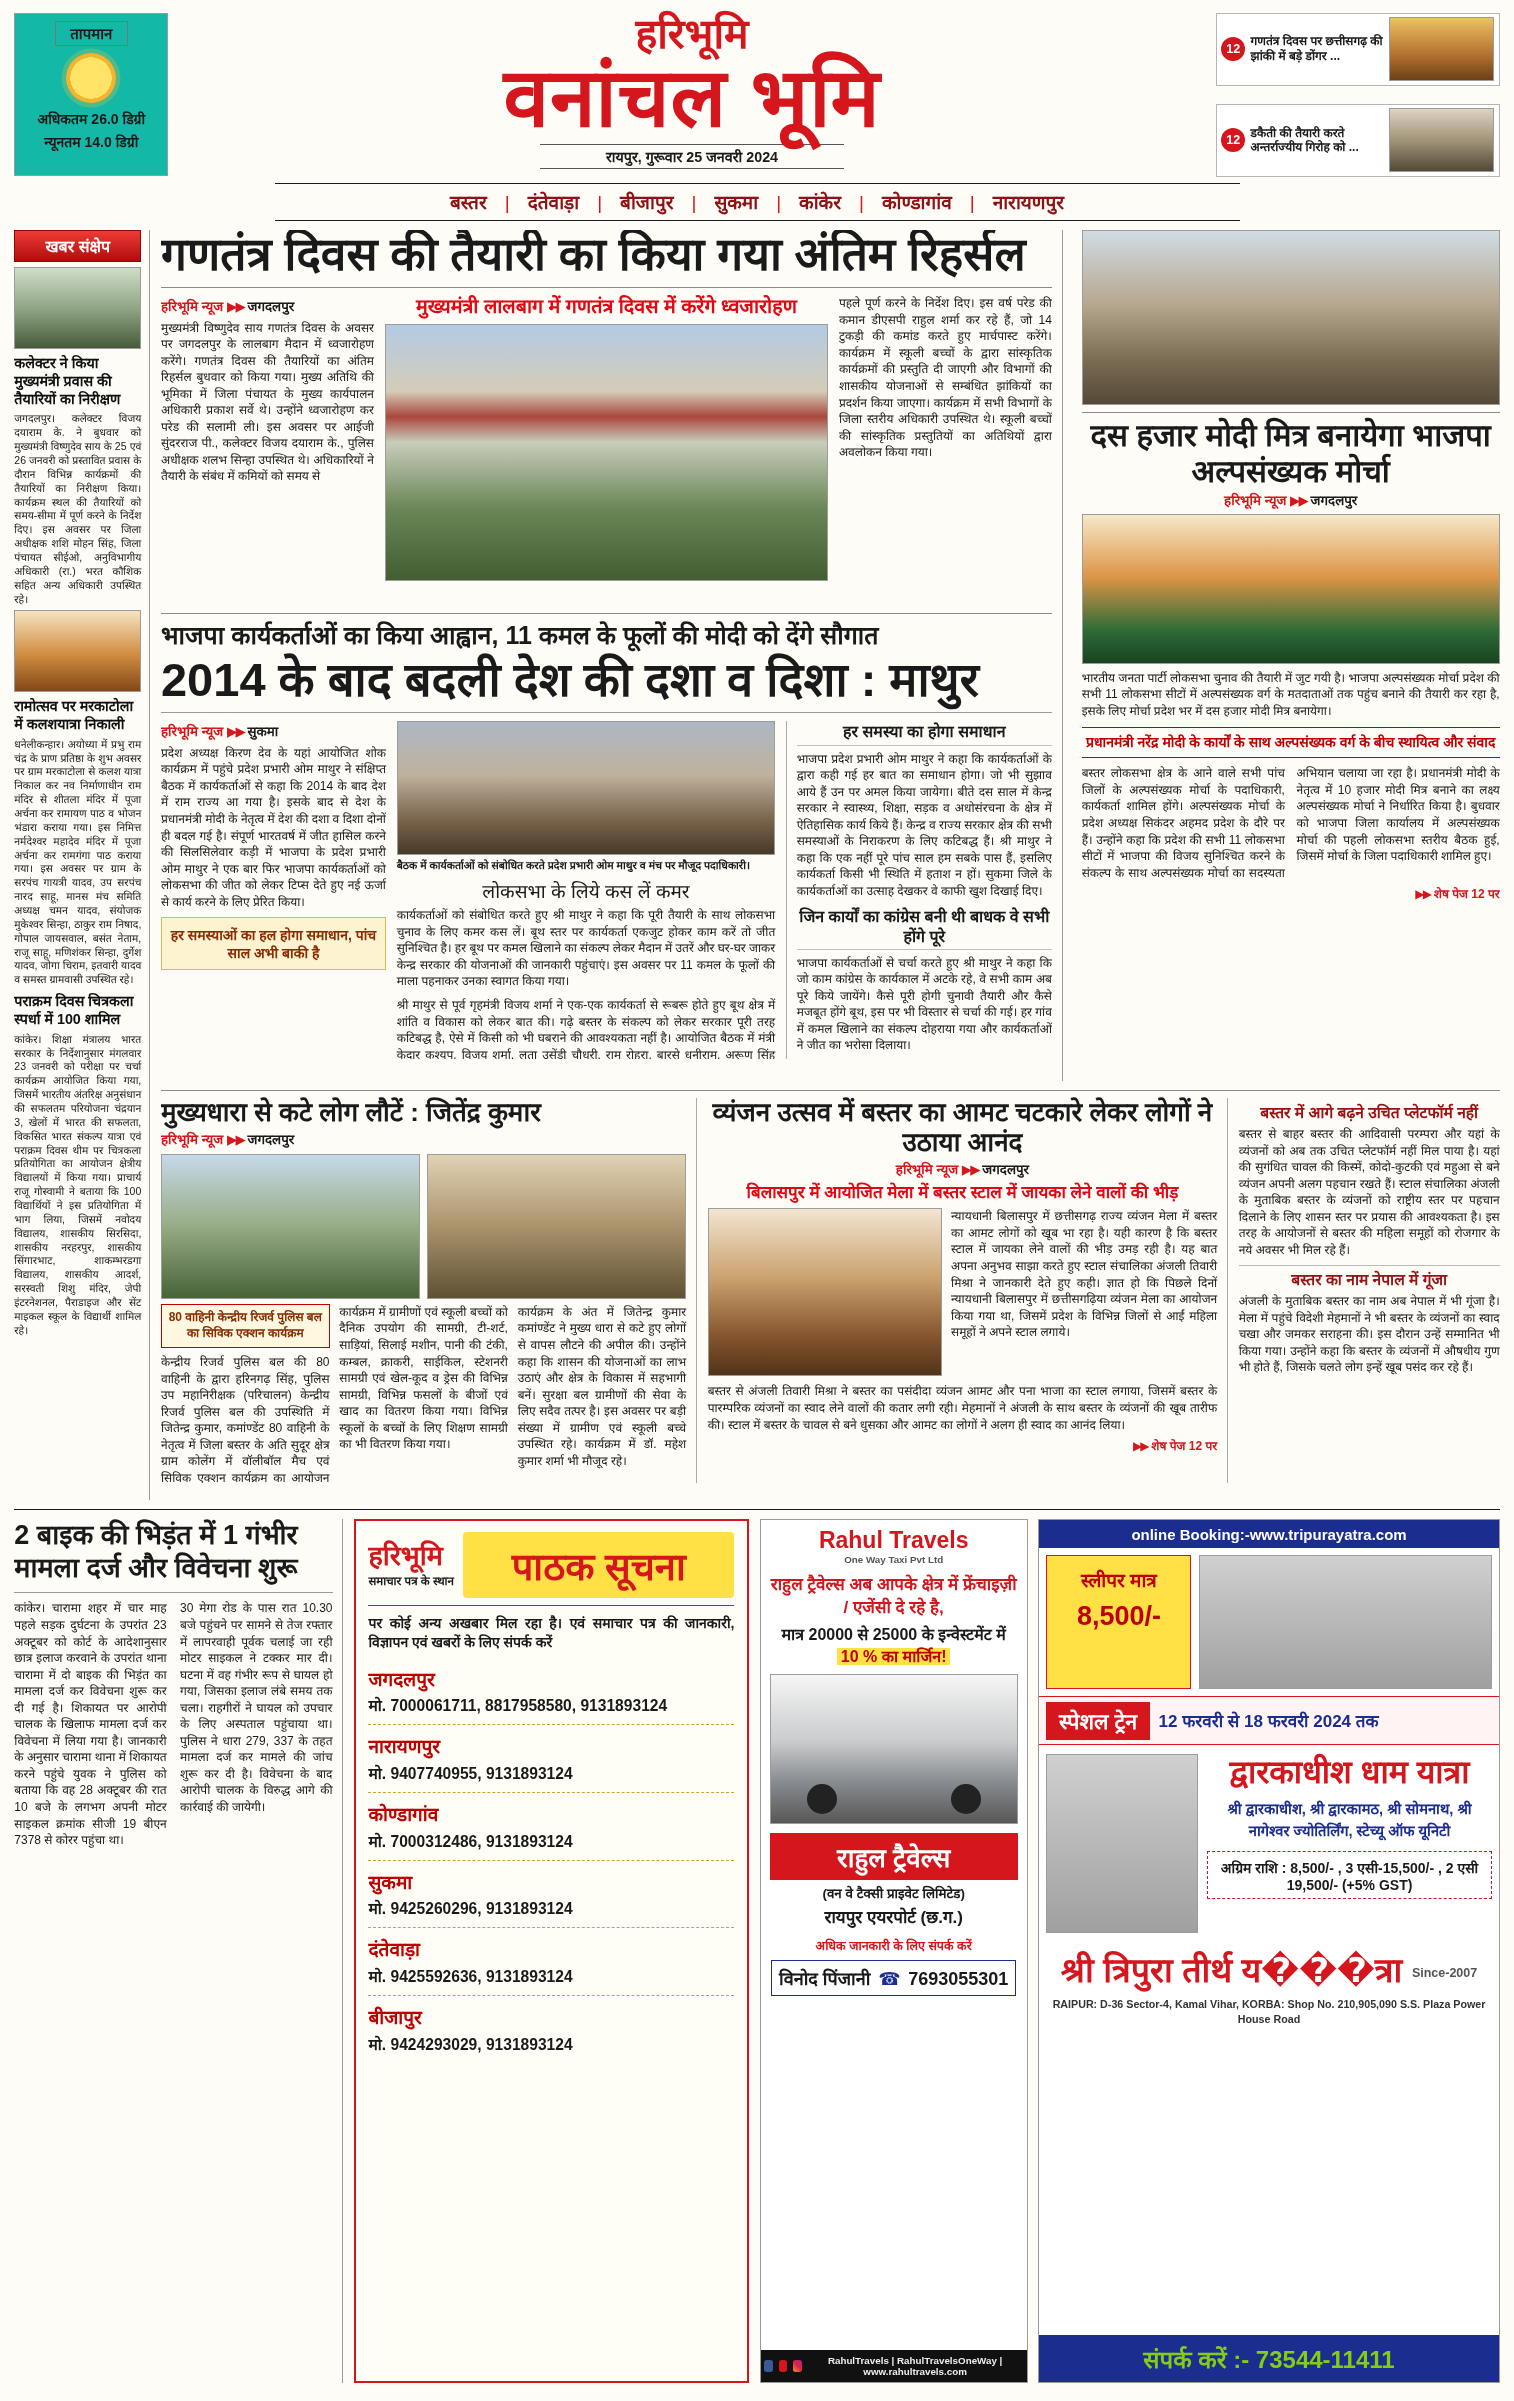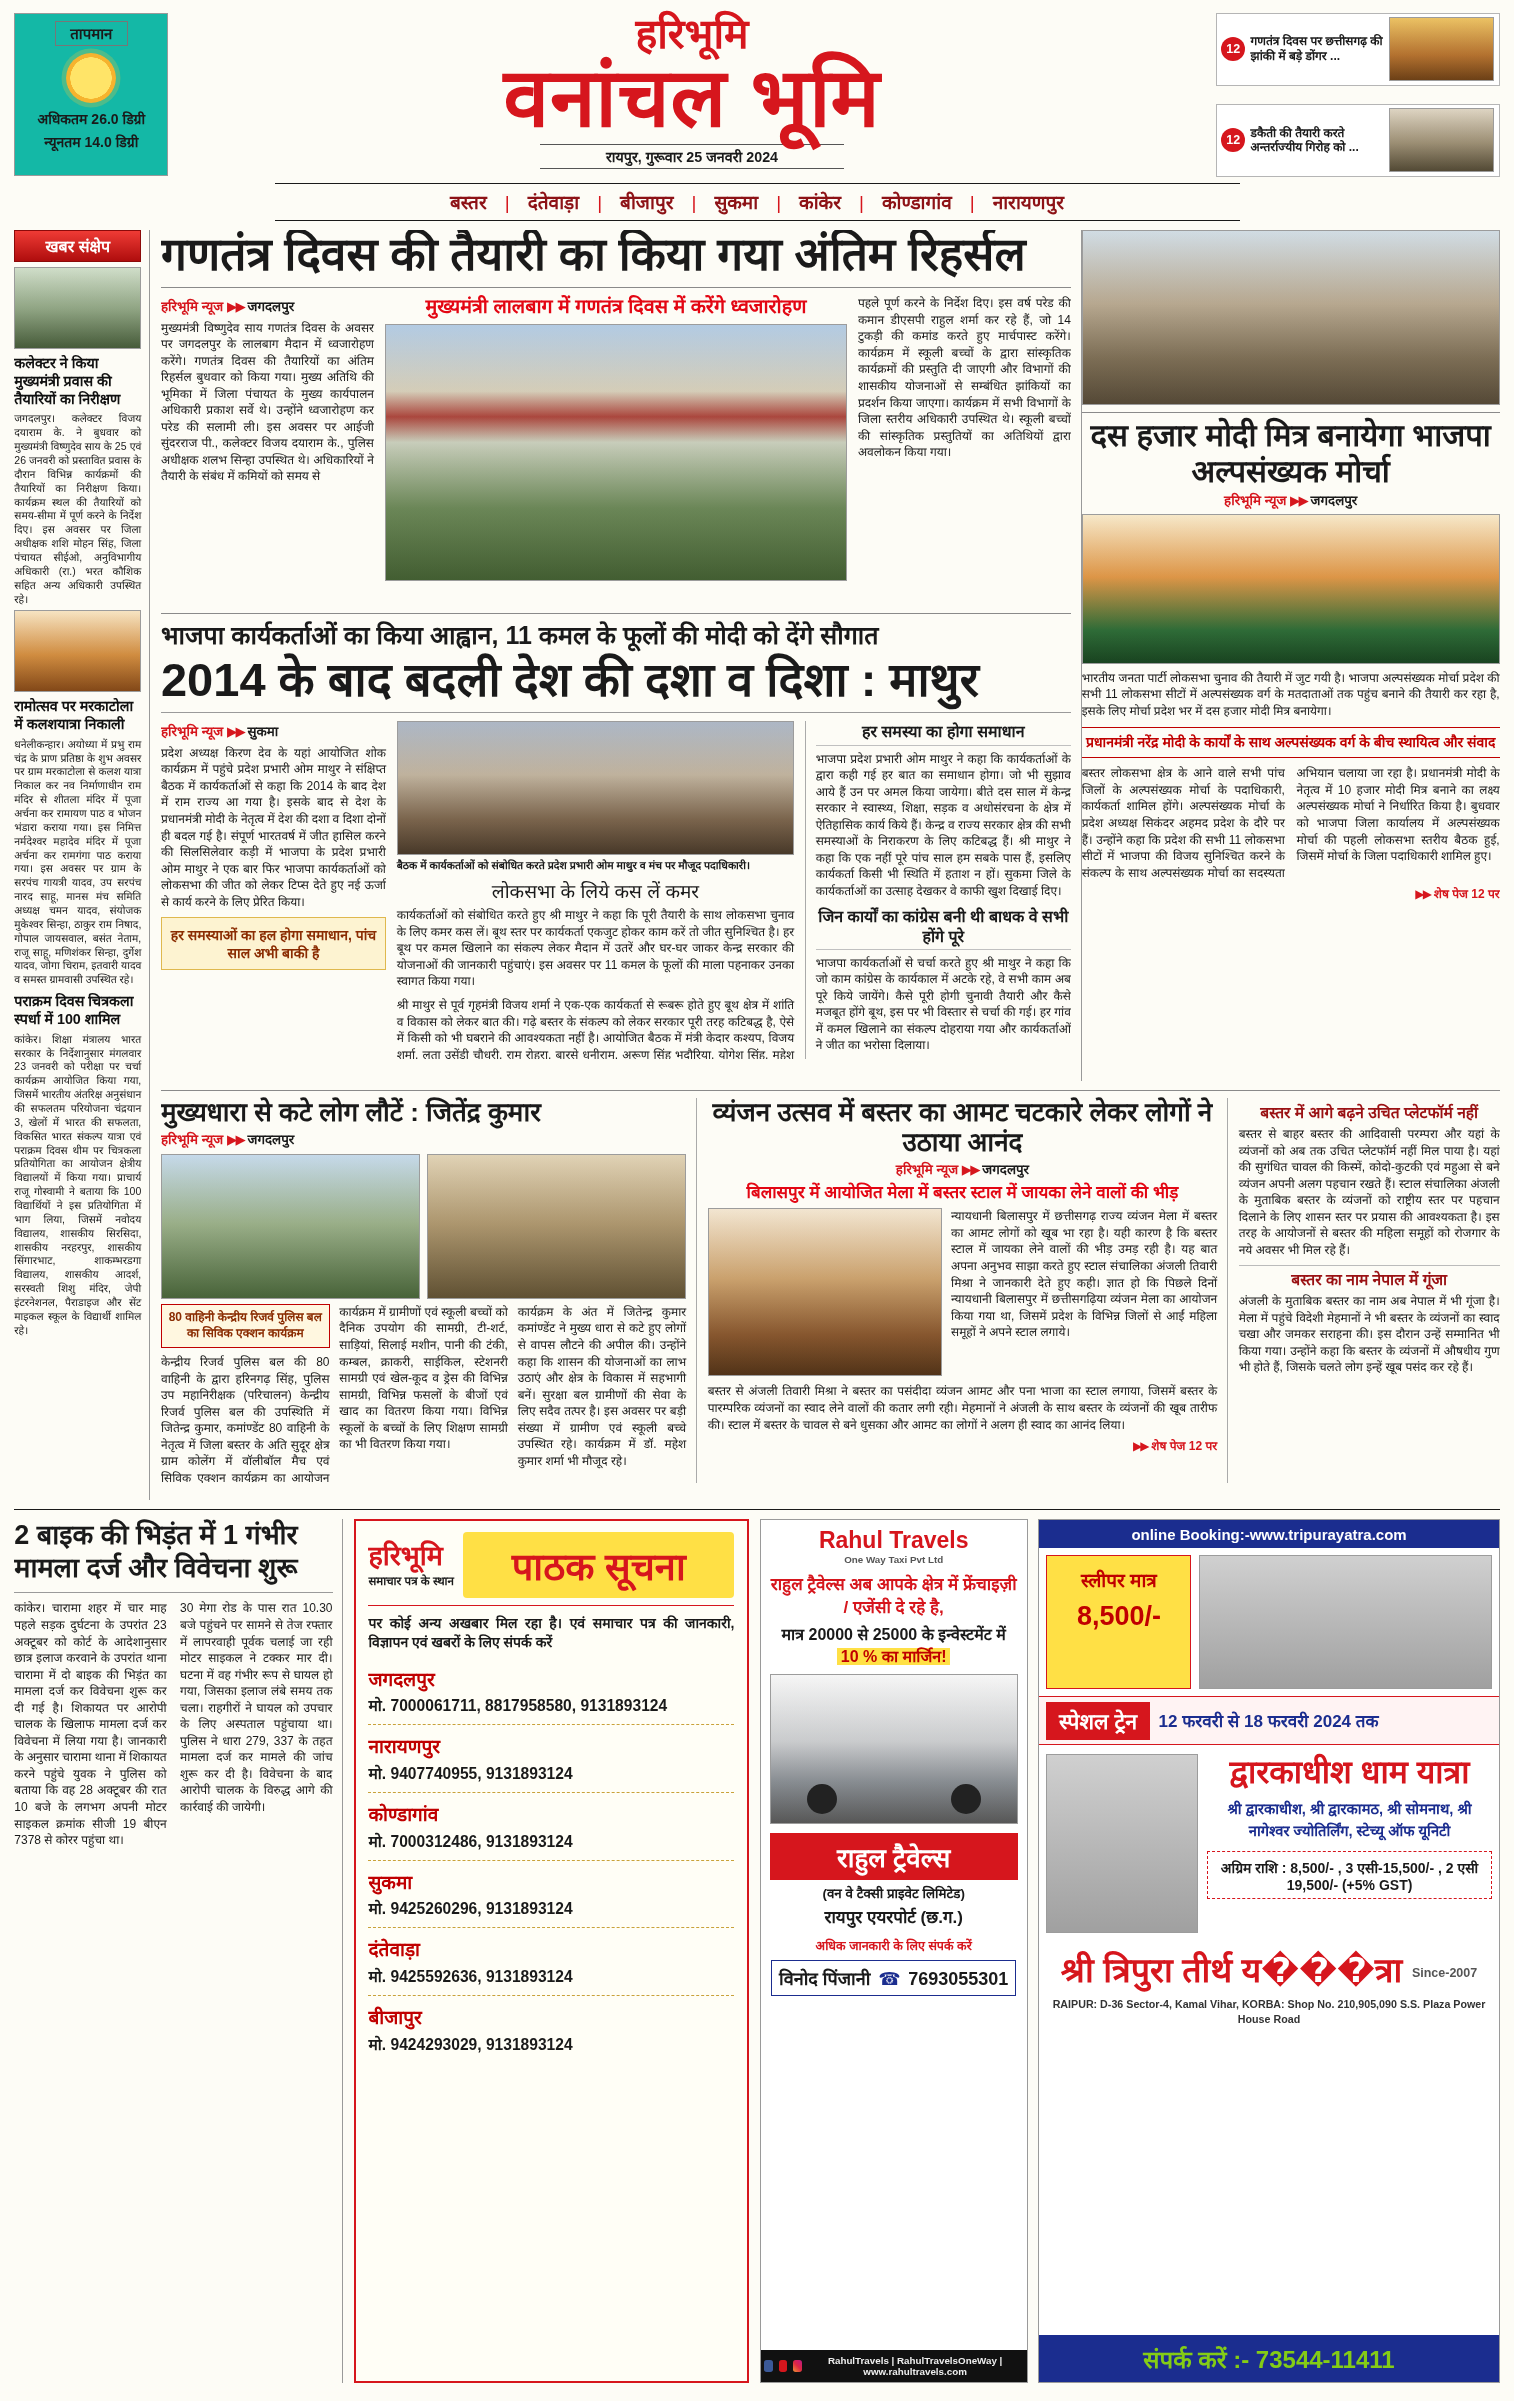--- a/index.html
+++ b/index.html
@@ -54,21 +54,21 @@
   .more{color:#d6161d;font-weight:800;font-size:12px;text-align:right;margin-top:3.6px}
 
   
   .content{display:flex;gap:10.7px;margin-top:9px;height:1270px;overflow:hidden}
   .briefs{width:136px;flex:none;border-right:0.9px solid #999;padding-right:8px;overflow:hidden}
   .brief-head{background:linear-gradient(#ef3b35,#af0d0d);color:#fff;font-weight:800;text-align:center;font-size:16px;padding:3.6px 1.8px;border:0.9px solid #8c0a0a;margin-bottom:5.4px}
   .b-ph{height:82px;margin:3.6px 0}
   .brief-t{font-weight:800;font-size:14.3px;line-height:1.25;margin:6.3px 0 3.6px;color:#101010}
   .brief-b{font-size:10.5px;line-height:1.32;text-align:justify}
   .main{flex:1;min-width:0;display:flex;flex-direction:column}
-  .upper{display:flex;gap:0;height:851px;overflow:hidden}
+  .upper{display:flex;gap:19px;height:851px;overflow:hidden}
   .upper-left{flex:1;min-width:0;border-right:0.9px solid #999;padding-right:9.8px}
   .upper-right{width:418px;flex:none;display:flex;flex-direction:column;overflow:hidden}
 
   
   .lead-h{font-size:46px;font-weight:800;line-height:1.08;padding-bottom:7.1px;border-bottom:0.9px solid #8a8a8a}
   .lead-grid{display:flex;gap:10.7px;margin-top:7.1px;height:309px;overflow:hidden}
   .lead-c1,.lead-c3{width:213px;flex:none}
   .lead-c2{flex:1;min-width:0}
   .lead-photo{height:257px}
 

